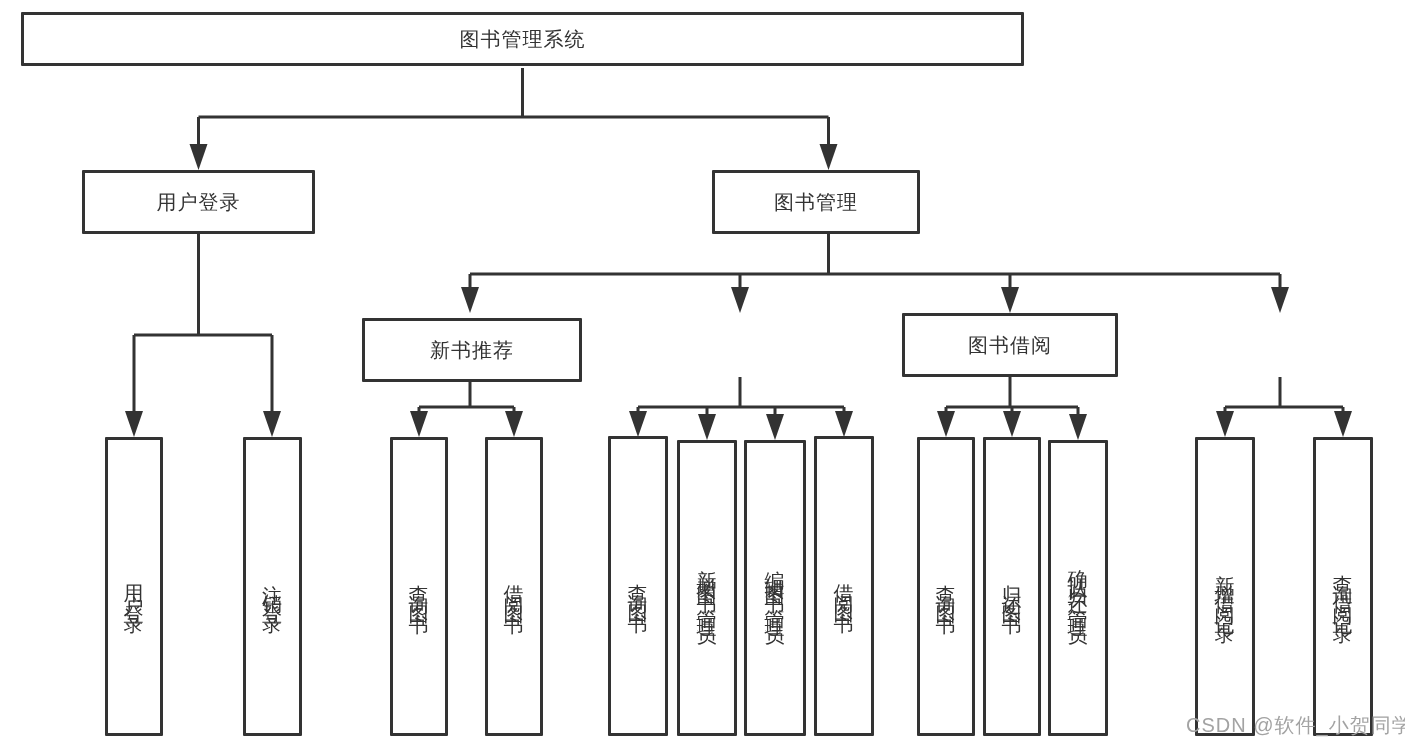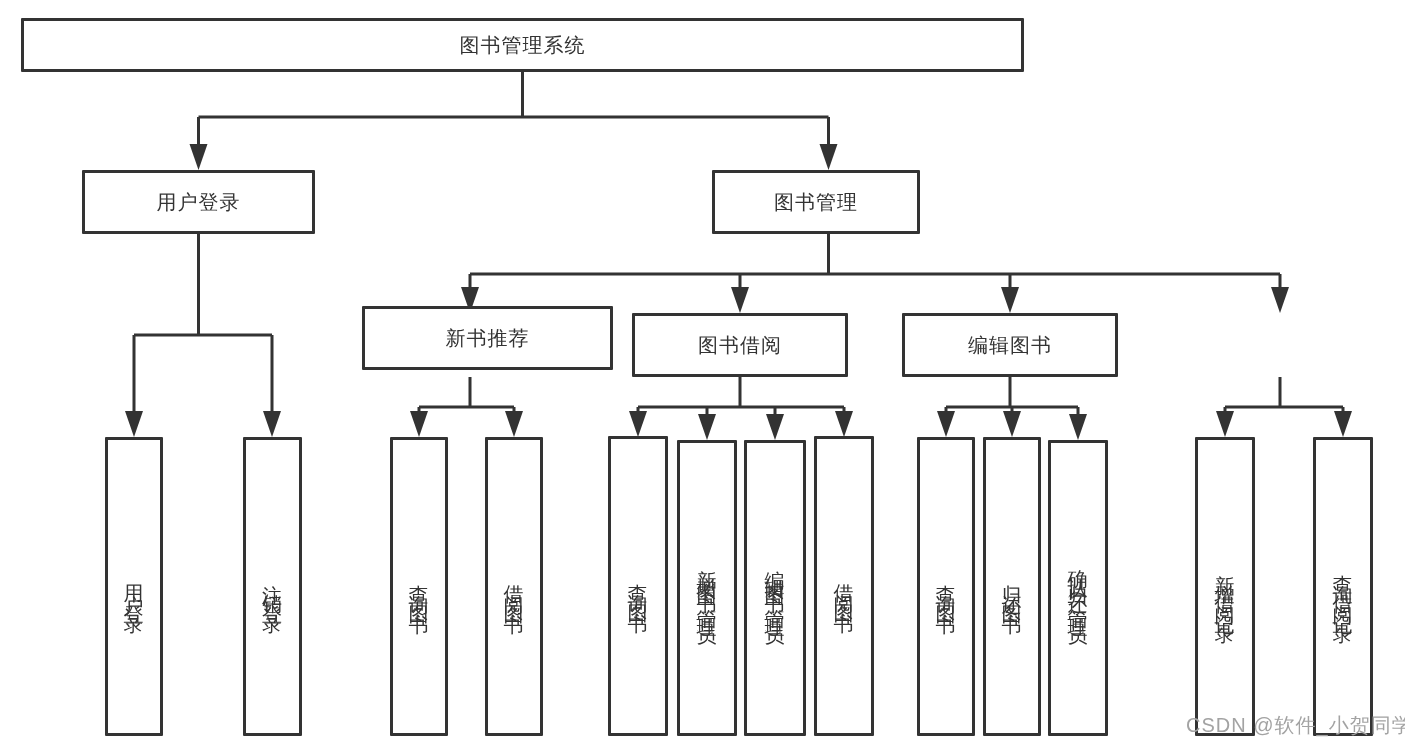--- a/index.html
+++ b/index.html
@@ -79,28 +79,27 @@
       <polygon points="766,414 784,414 775,440"></polygon>
       <polygon points="835,411 853,411 844,437"></polygon>
       <polygon points="937,411 955,411 946,437"></polygon>
       <polygon points="1003,411 1021,411 1012,437"></polygon>
       <polygon points="1069,414 1087,414 1078,440"></polygon>
       <polygon points="1216,411 1234,411 1225,437"></polygon>
       <polygon points="1334,411 1352,411 1343,437"></polygon>
     </g>
   </svg>
 
-  <div class="node" style="left:21px;top:18px;width:1003px;height:54px">图书管理系统</div>
+  <div class="node" style="left:21px;top:12px;width:1003px;height:54px">图书管理系统</div>
 
   <div class="node" style="left:82px;top:170px;width:233px;height:64px">用户登录</div>
   <div class="node" style="left:712px;top:170px;width:208px;height:64px">图书管理</div>
 
-  <div class="node" style="left:362px;top:306px;width:251px;height:64px">新书推荐</div>
-  <div class="node" style="left:632px;top:313px;width:216px;height:64px">图书借阅</div>
-  <div class="node" style="left:902px;top:313px;width:216px;height:64px">编辑图书</div>
+  <div class="node" style="left:362px;top:318px;width:220px;height:64px">新书推荐</div>
+  <div class="node" style="left:902px;top:313px;width:216px;height:64px">图书借阅</div>
 
   <div class="node v" style="left:105px;top:437px;width:58px;height:299px">用户登录</div>
   <div class="node v" style="left:243px;top:437px;width:59px;height:299px">注销登录</div>
 
   <div class="node v" style="left:390px;top:437px;width:58px;height:299px">查询图书</div>
   <div class="node v" style="left:485px;top:437px;width:58px;height:299px">借阅图书</div>
 
   <div class="node v" style="left:608px;top:436px;width:60px;height:300px">查询图书</div>
   <div class="node v" style="left:677px;top:440px;width:60px;height:296px;letter-spacing:8px">新增图书（管理员）</div>
   <div class="node v" style="left:744px;top:440px;width:62px;height:296px;letter-spacing:8px">编辑图书（管理员）</div>

